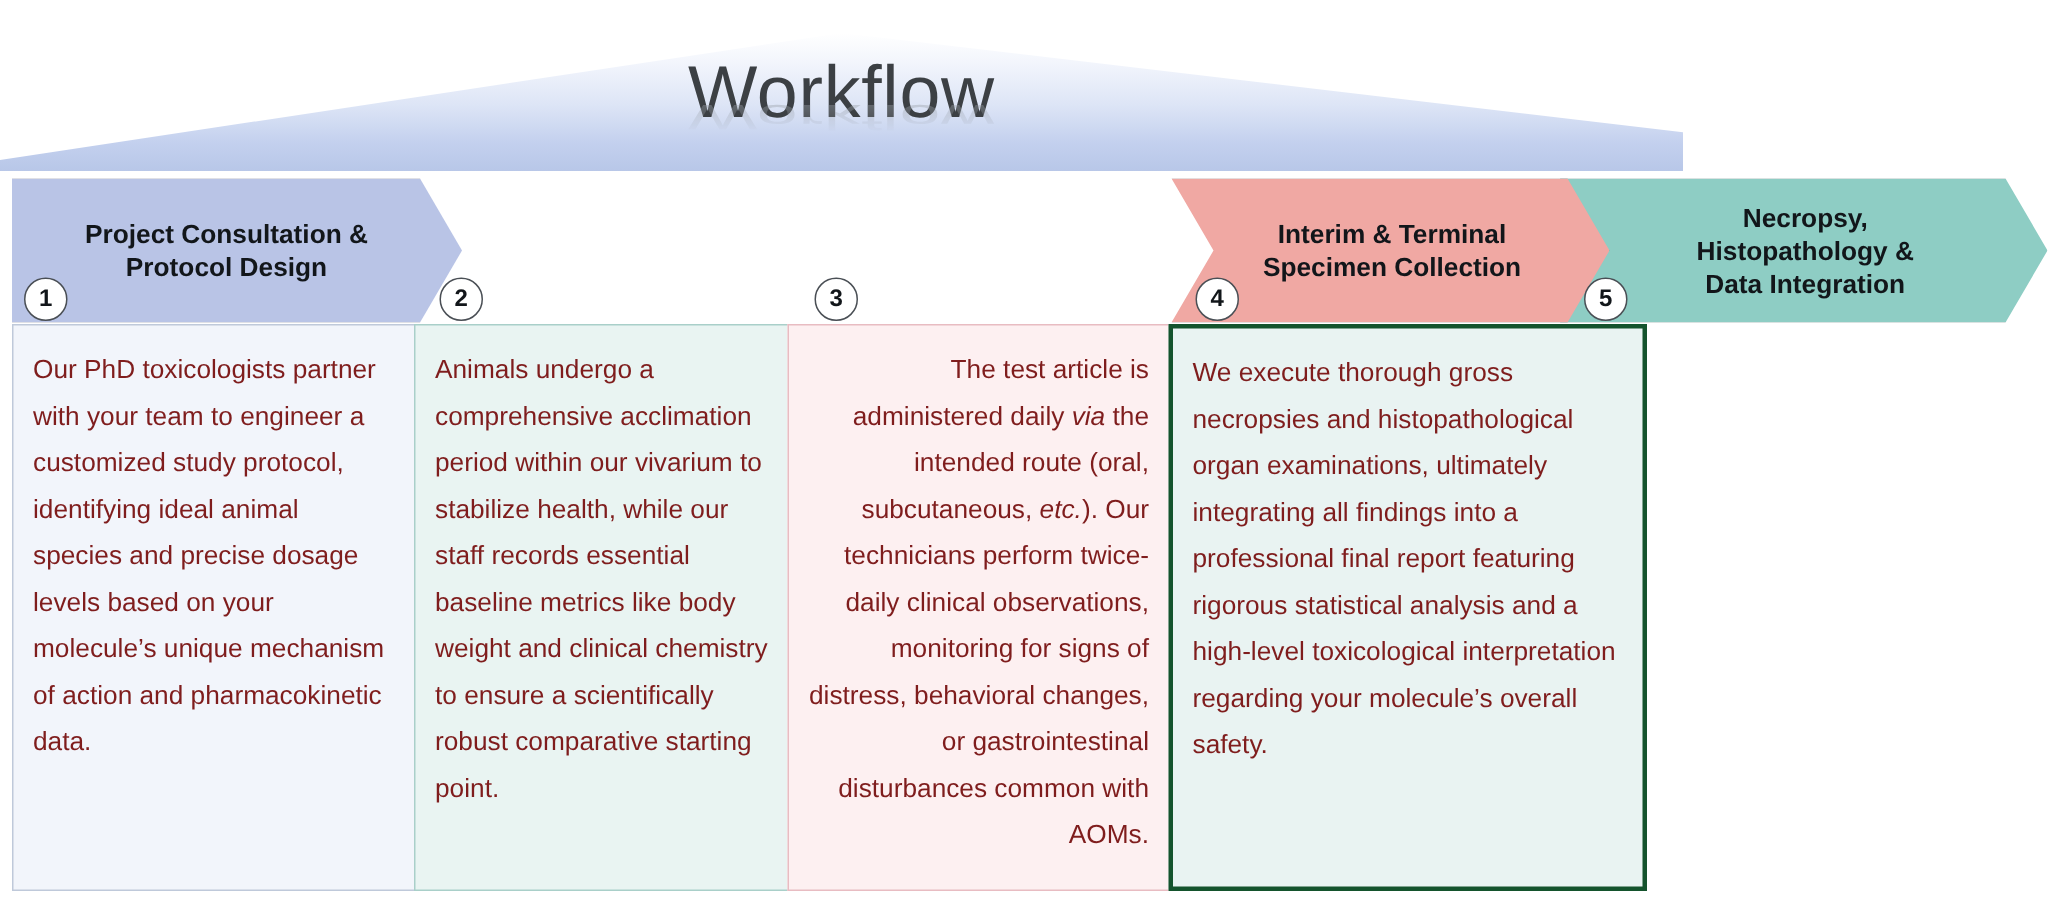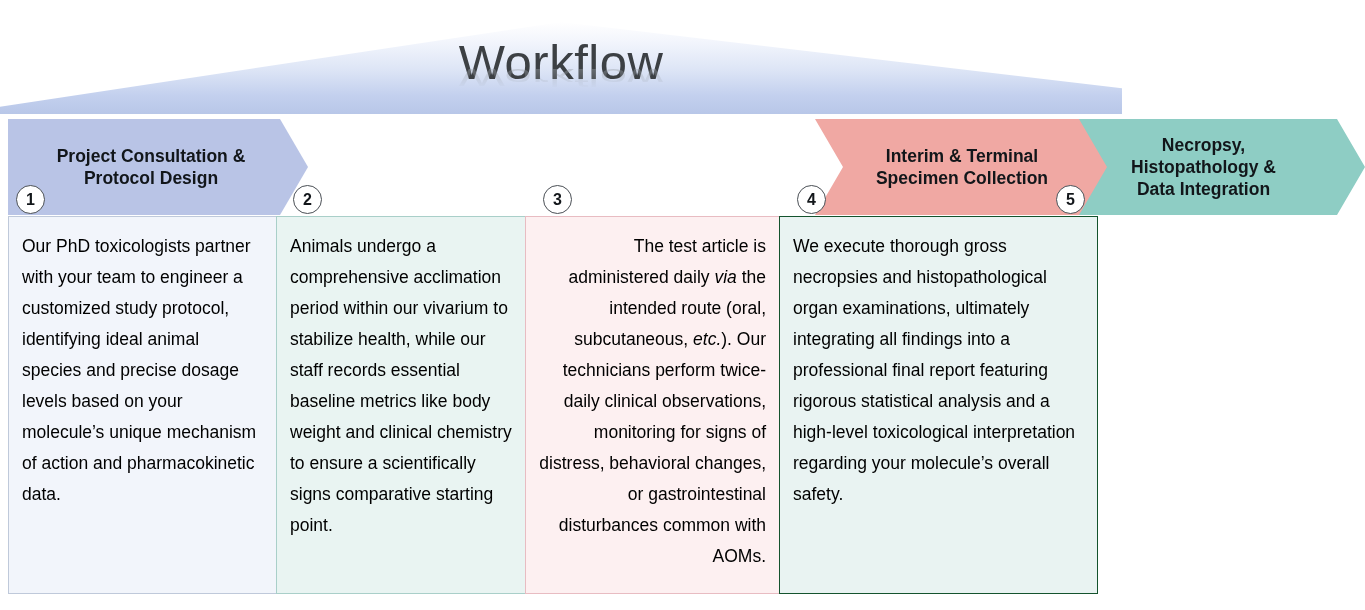--- a/index.html
+++ b/index.html
@@ -123,31 +123,31 @@
     width: 1349px;
     height: 378px;
     display: flex;
   }
   .col {
     position: relative;
     box-sizing: border-box;
     padding: 14px 13px 10px 13px;
     font-size: 17.5px;
     line-height: 1.77;
-    color: #000000;
+    color: #7f1d1d;
     overflow: hidden;
   }
   .col p { margin: 0; }
   .col em { font-style: italic; }
 
   .c1 { width: 268px; background: #f2f5fb; border: 1px solid #bfc9da; border-right: none; }
   .c2 { width: 249px; background: #e9f4f2; border: 1px solid #a9cfc9; border-right: none; border-left: 1px solid #a9cfc9;}
   .c3 { width: 254px; background: #fdf0f1; border: 1px solid #e8bcc2; border-right: none; text-align: right; }
   .c4 { width: 259px; background: #fdf1f0; border: 1px solid #e9b9b5; border-right: none; }
-  .c5 { width: 319px; background: #e9f3f2; border: 1px solid #14532d; }
+  .c5 { width: 319px; background: #e9f3f2; border: 3px solid #14532d; }
 </style>
 </head>
 <body>
 
 <div class="banner">
   <div class="banner-shape"></div>
   <div class="banner-title-wrap">
     <div class="banner-title">Workflow</div>
     <div class="banner-title-reflection">Workflow</div>
   </div>
@@ -159,21 +159,21 @@
     <div class="chev-body" style="background: rgb(185, 196, 230); clip-path: polygon(0% 0%, 90.6667% 0%, 100% 50%, 90.6667% 100%, 0% 100%, 0% 50%); filter: drop-shadow(rgb(74, 79, 85) 0.8px 0px 0px) drop-shadow(rgb(74, 79, 85) -0.8px 0px 0px) drop-shadow(rgb(74, 79, 85) 0px 0.8px 0px) drop-shadow(rgb(74, 79, 85) 0px -0.8px 0px);"></div>
     <div class="chev-label" style="padding-left: 10px; padding-right: 24px;">Project Consultation &amp;
 Protocol Design</div>
   </div>
   <div class="badge" id="badge0" style="left: 16px; z-index: 20;">1</div>
 
   <div class="badge" id="badge1" style="left: 293px; z-index: 20;">2</div>
 
   <div class="badge" id="badge2" style="left: 543px; z-index: 20;">3</div>
 
-  <div class="chev" id="chev3" style="left: 815px; width: 292px; z-index: 7;">
+  <div class="chev" id="chev3" style="left: 781px; width: 292px; z-index: 7;">
     <div class="chev-body" style="background: rgb(240, 168, 163); clip-path: polygon(0% 0%, 90.411% 0%, 100% 50%, 90.411% 100%, 0% 100%, 9.58904% 50%); filter: drop-shadow(rgb(74, 79, 85) 0.8px 0px 0px) drop-shadow(rgb(74, 79, 85) -0.8px 0px 0px) drop-shadow(rgb(74, 79, 85) 0px 0.8px 0px) drop-shadow(rgb(74, 79, 85) 0px -0.8px 0px);"></div>
     <div class="chev-label" style="padding-left: 26px; padding-right: 24px;">Interim &amp; Terminal
 Specimen Collection</div>
   </div>
   <div class="badge" id="badge3" style="left: 797px; z-index: 20;">4</div>
 
   <div class="chev" id="chev4" style="left: 1040px; width: 325px; z-index: 6;">
     <div class="chev-body" style="background: rgb(142, 205, 196); clip-path: polygon(0% 0%, 91.3846% 0%, 100% 50%, 91.3846% 100%, 0% 100%, 8.61538% 50%); filter: drop-shadow(rgb(74, 79, 85) 0.8px 0px 0px) drop-shadow(rgb(74, 79, 85) -0.8px 0px 0px) drop-shadow(rgb(74, 79, 85) 0px 0.8px 0px) drop-shadow(rgb(74, 79, 85) 0px -0.8px 0px);"></div>
     <div class="chev-label" style="padding-left: 26px; padding-right: 24px;">Necropsy,
 Histopathology &amp;
@@ -181,21 +181,21 @@
   </div>
   <div class="badge" id="badge4" style="left: 1056px; z-index: 20;">5</div>
 
 </div>
 
 <div class="cols">
   <div class="col c1">
     <p>Our PhD toxicologists partner with your team to engineer a customized study protocol, identifying ideal animal species and precise dosage levels based on your molecule’s unique mechanism of action and pharmacokinetic data.</p>
   </div>
   <div class="col c2">
-    <p>Animals undergo a comprehensive acclimation period within our vivarium to stabilize health, while our staff records essential baseline metrics like body weight and clinical chemistry to ensure a scientifically signs comparative starting point.</p>
+    <p>Animals undergo a comprehensive acclimation period within our vivarium to stabilize health, while our staff records essential baseline metrics like body weight and clinical chemistry to ensure a scientifically robust comparative starting point.</p>
   </div>
   <div class="col c3">
     <p>The test article is administered daily <em>via</em> the intended route (oral, subcutaneous, <em>etc.</em>). Our technicians perform twice-daily clinical observations, monitoring for signs of distress, behavioral changes, or gastrointestinal disturbances common with AOMs.</p>
   </div>
   <div class="col c5">
     <p>We execute thorough gross necropsies and histopathological organ examinations, ultimately integrating all findings into a professional final report featuring rigorous statistical analysis and a high-level toxicological interpretation regarding your molecule’s overall safety.</p>
   </div>
 </div>
 
 </body></html>

